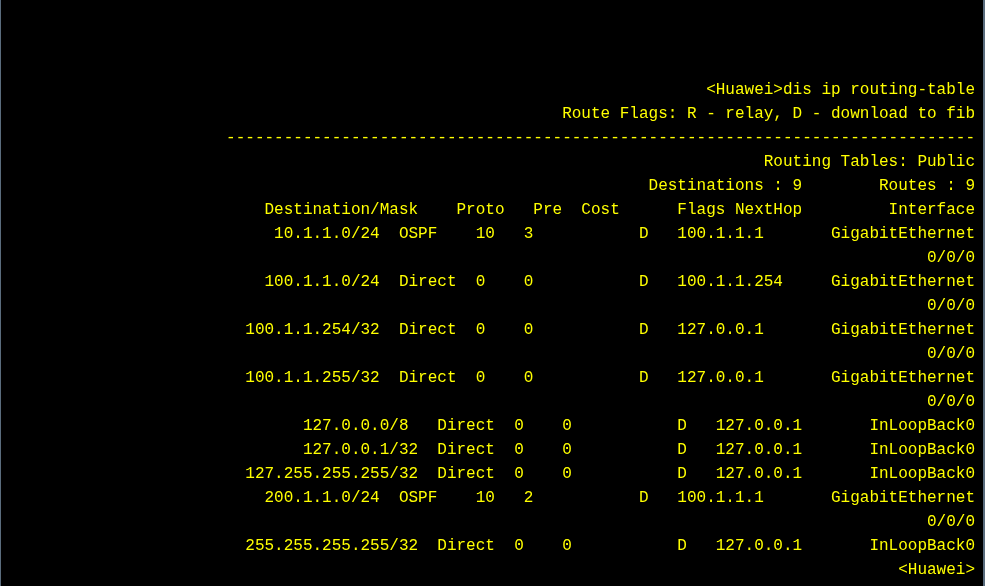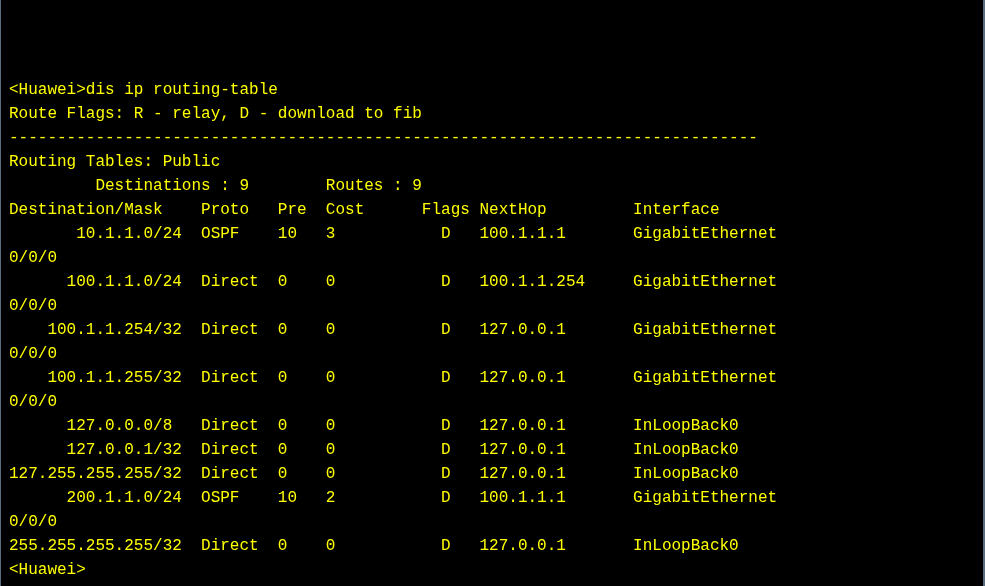--- a/index.html
+++ b/index.html
@@ -1,15 +1,15 @@
 <!DOCTYPE html>
 <html><head>
   <meta charset="utf-8">
   <style>
-    * { margin: 0; padding: 0; box-sizing: border-box; }
+    * { margin: 0; padding: 0; box-sizing: border-box; text-align: right; }
     body {
       background: #000000;
       color: #ffff00;
       font-family: "Consolas", "Courier New", monospace;
       font-size: 16px;
       line-height: 24px;
       padding: 6px 8px;
       white-space: pre;
       width: 985px;
       height: 586px;

